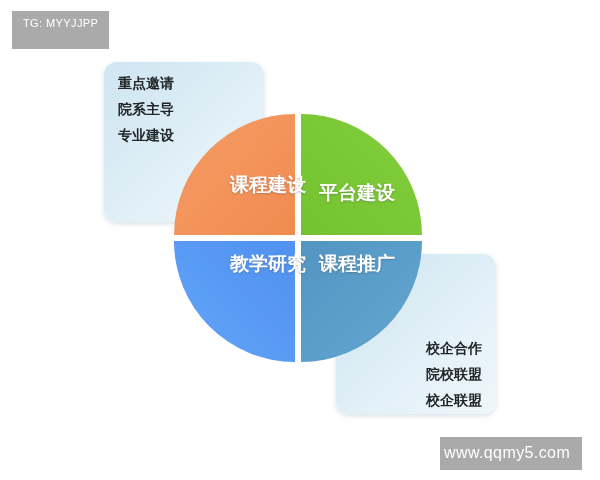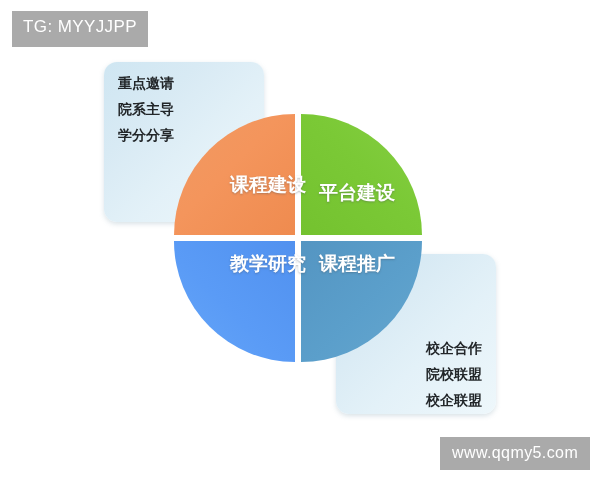--- a/index.html
+++ b/index.html
@@ -21,36 +21,36 @@
     width: 600px;
     height: 480px;
     background: #ffffff;
   }
 
   
   .watermark {
     position: absolute;
     background: #aaaaaa;
     color: #ffffff;
-    font-size: 17px;
+    font-size: 11px;
     line-height: 1;
     letter-spacing: 0.4px;
-    padding: 7px 11px 12px 11px;
+    padding: 7px 11px 20px 11px;
     white-space: nowrap;
     font-family: "Liberation Sans", "DejaVu Sans", sans-serif;
   }
   #wm-top {
     left: 12px;
     top: 11px;
   }
   #wm-bottom {
     left: 440px;
     top: 437px;
     font-size: 16px;
-    padding: 8px 12px 9px 12px;
+    padding: 8px 12px 9px 4px;
   }
 
   
   .info-box {
     position: absolute;
     width: 160px;
     height: 160px;
     border-radius: 13px;
     background: linear-gradient(135deg, #cfe6f2 0%, #d8eaf4 30%, #e3f1f8 60%, #eef7fb 100%);
     box-shadow: 0 2px 5px rgba(120,150,170,0.28);
@@ -141,21 +141,21 @@
 </style>
 </head>
 <body>
 
 <div id="canvas">
 
   <div class="info-box" id="box-tl">
     <div class="lines">
       <div class="line">重点邀请</div>
       <div class="line">院系主导</div>
-      <div class="line">学分分享</div>
+      <div class="line">专业建设</div>
     </div>
   </div>
 
 
 
   <div class="info-box" id="box-br">
     <div class="lines">
       <div class="line">校企合作</div>
       <div class="line">院校联盟</div>
       <div class="line">校企联盟</div>

